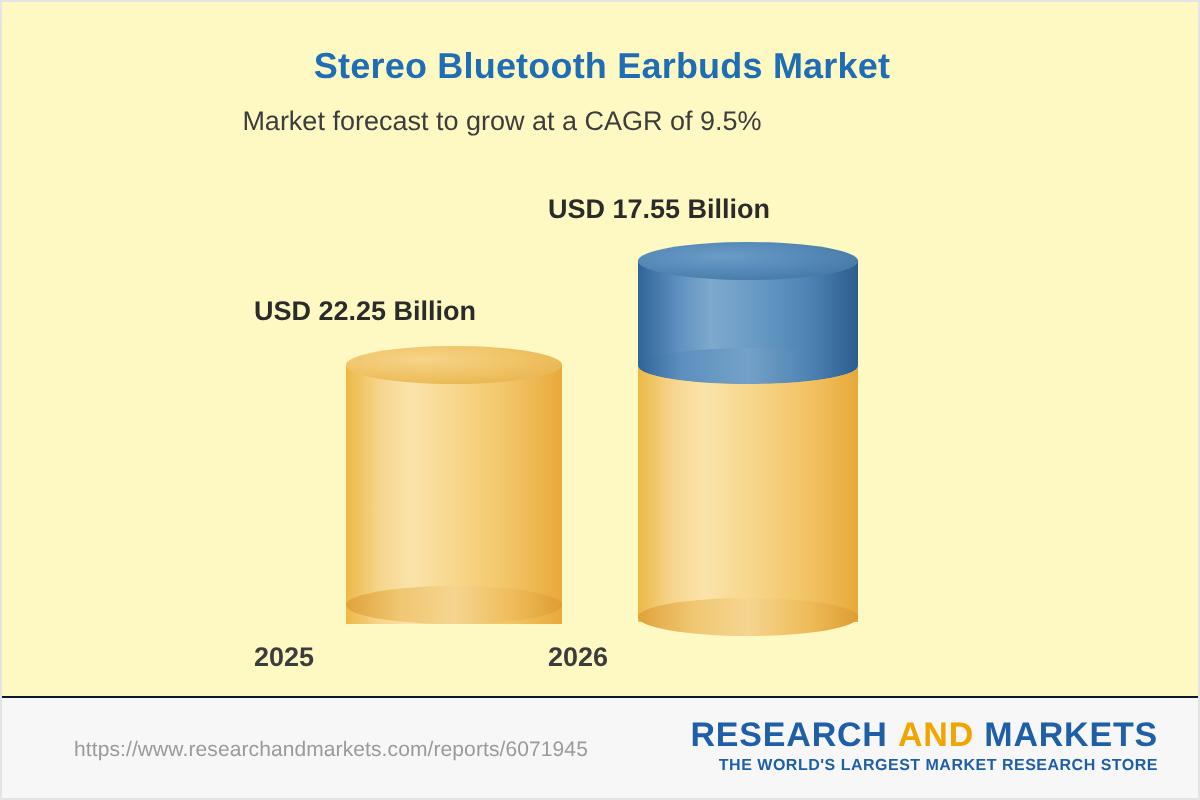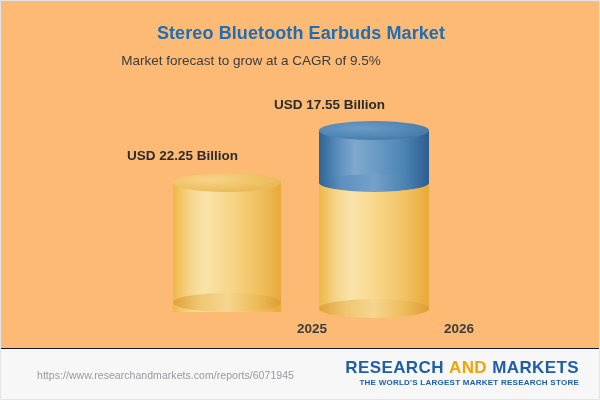--- a/index.html
+++ b/index.html
@@ -11,21 +11,21 @@
     width: 600px;
     height: 400px;
     font-family: "Liberation Sans", sans-serif;
     overflow: hidden;
   }
   #card {
     position: relative;
     width: 600px;
     height: 400px;
     box-sizing: border-box;
-    background: #fdba74;
+    background: #fef9c3;
     border: 1px solid #e3e4e6;
     overflow: hidden;
   }
 
   
   #chart-title {
     position: absolute;
     top: 22px;
     left: 0;
     width: 600px;
@@ -62,21 +62,21 @@
     text-align: left;
     font-size: 13.5px;
     font-weight: bold;
     color: #2b2b2b;
     white-space: nowrap;
   }
 
   .cat-label {
     position: absolute;
     width: 200px;
-    text-align: right;
+    text-align: left;
     font-size: 13.5px;
     color: #3c3c3c;
     font-weight: 600;
   }
 
   
   .cyl-body {
     position: absolute;
   }
   .cyl-top, .cyl-bottom {

